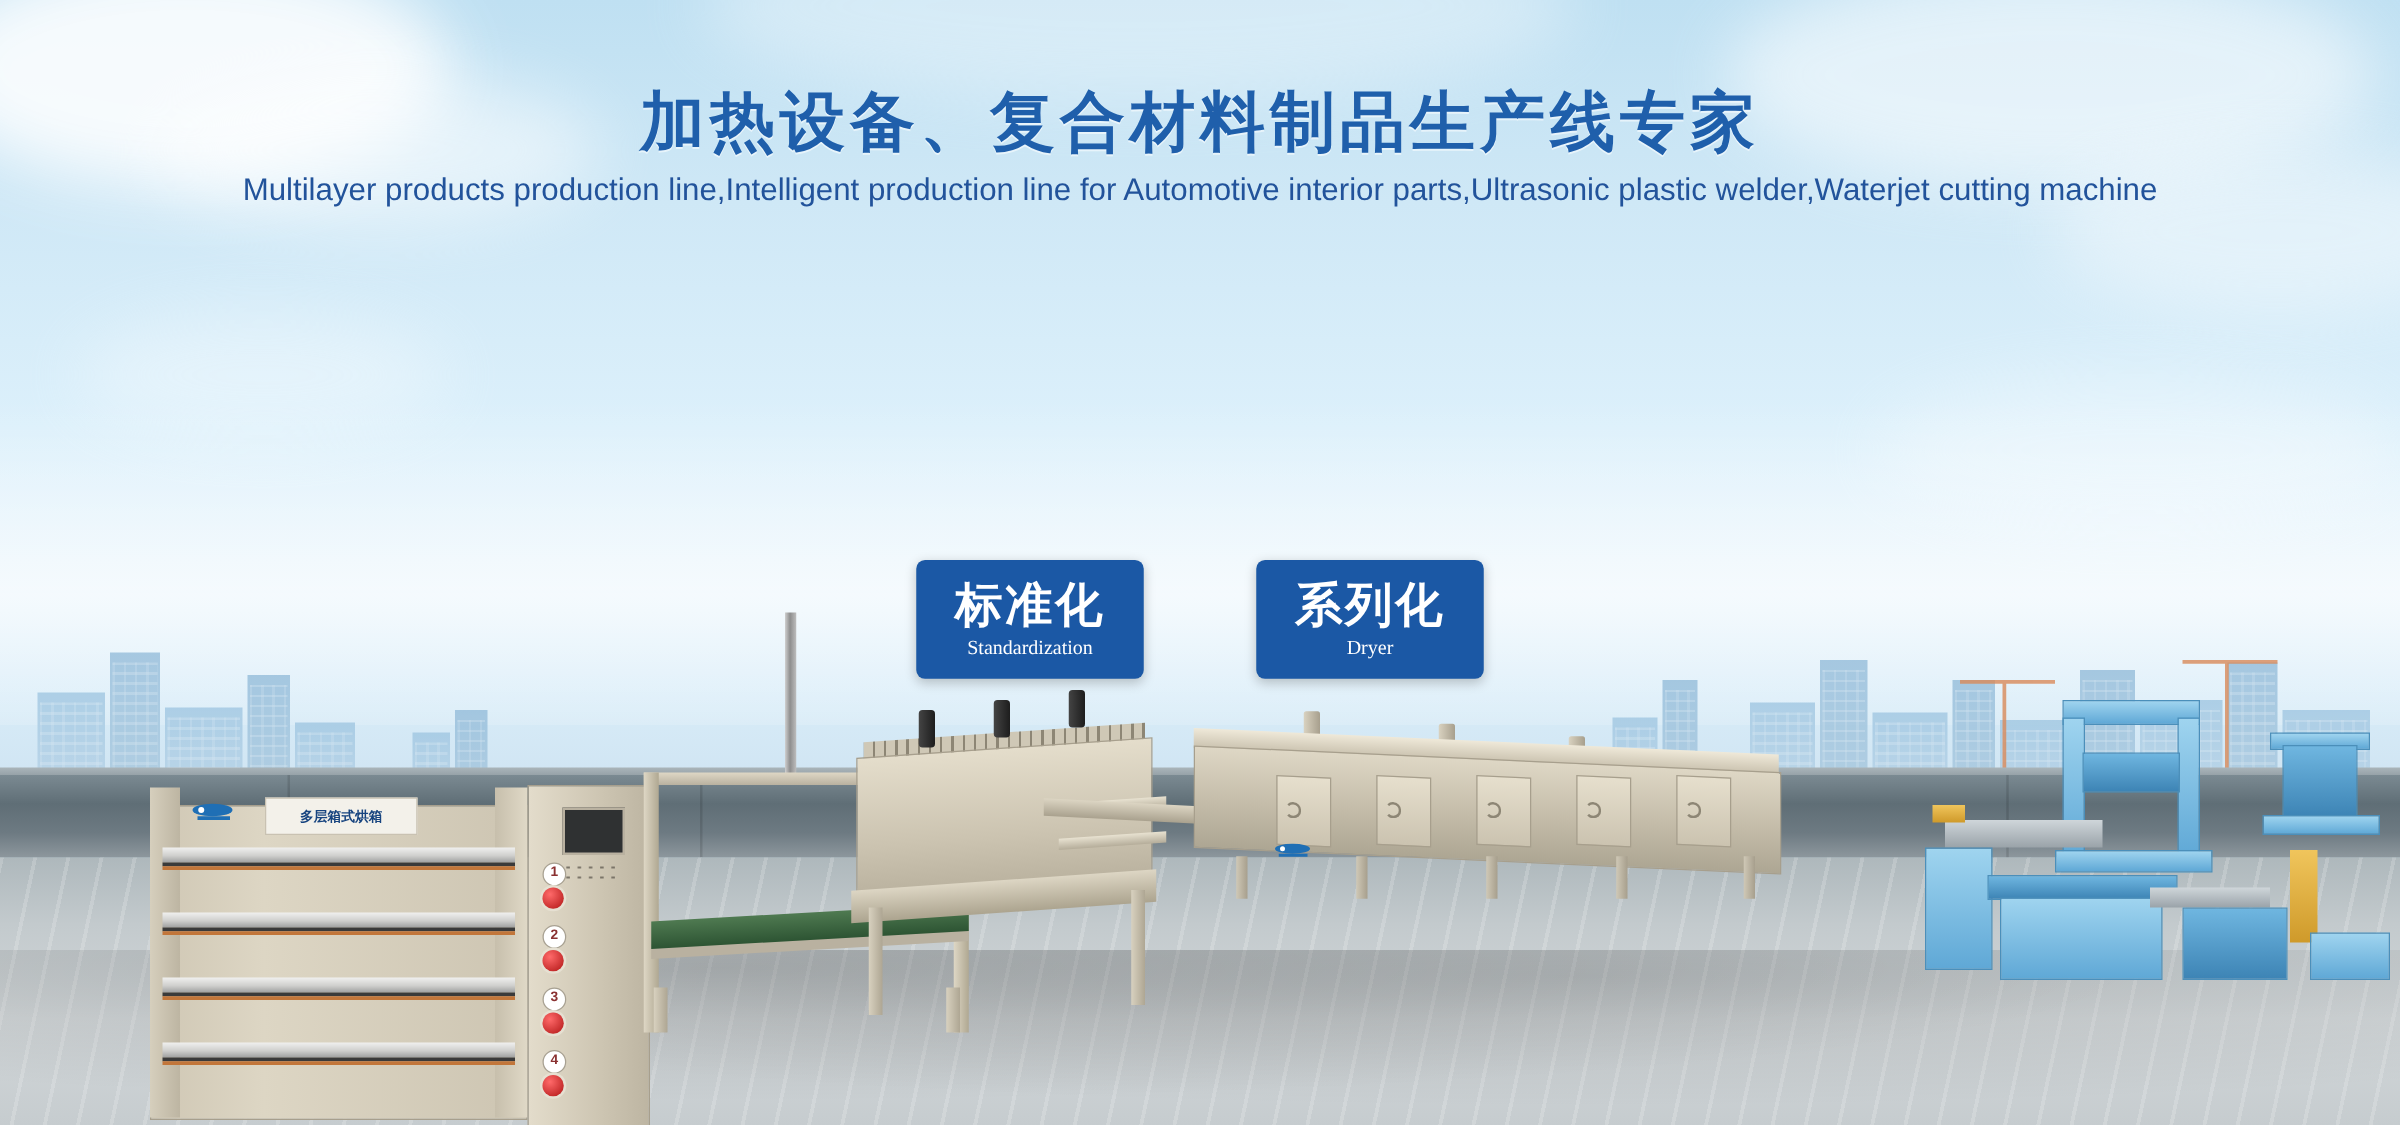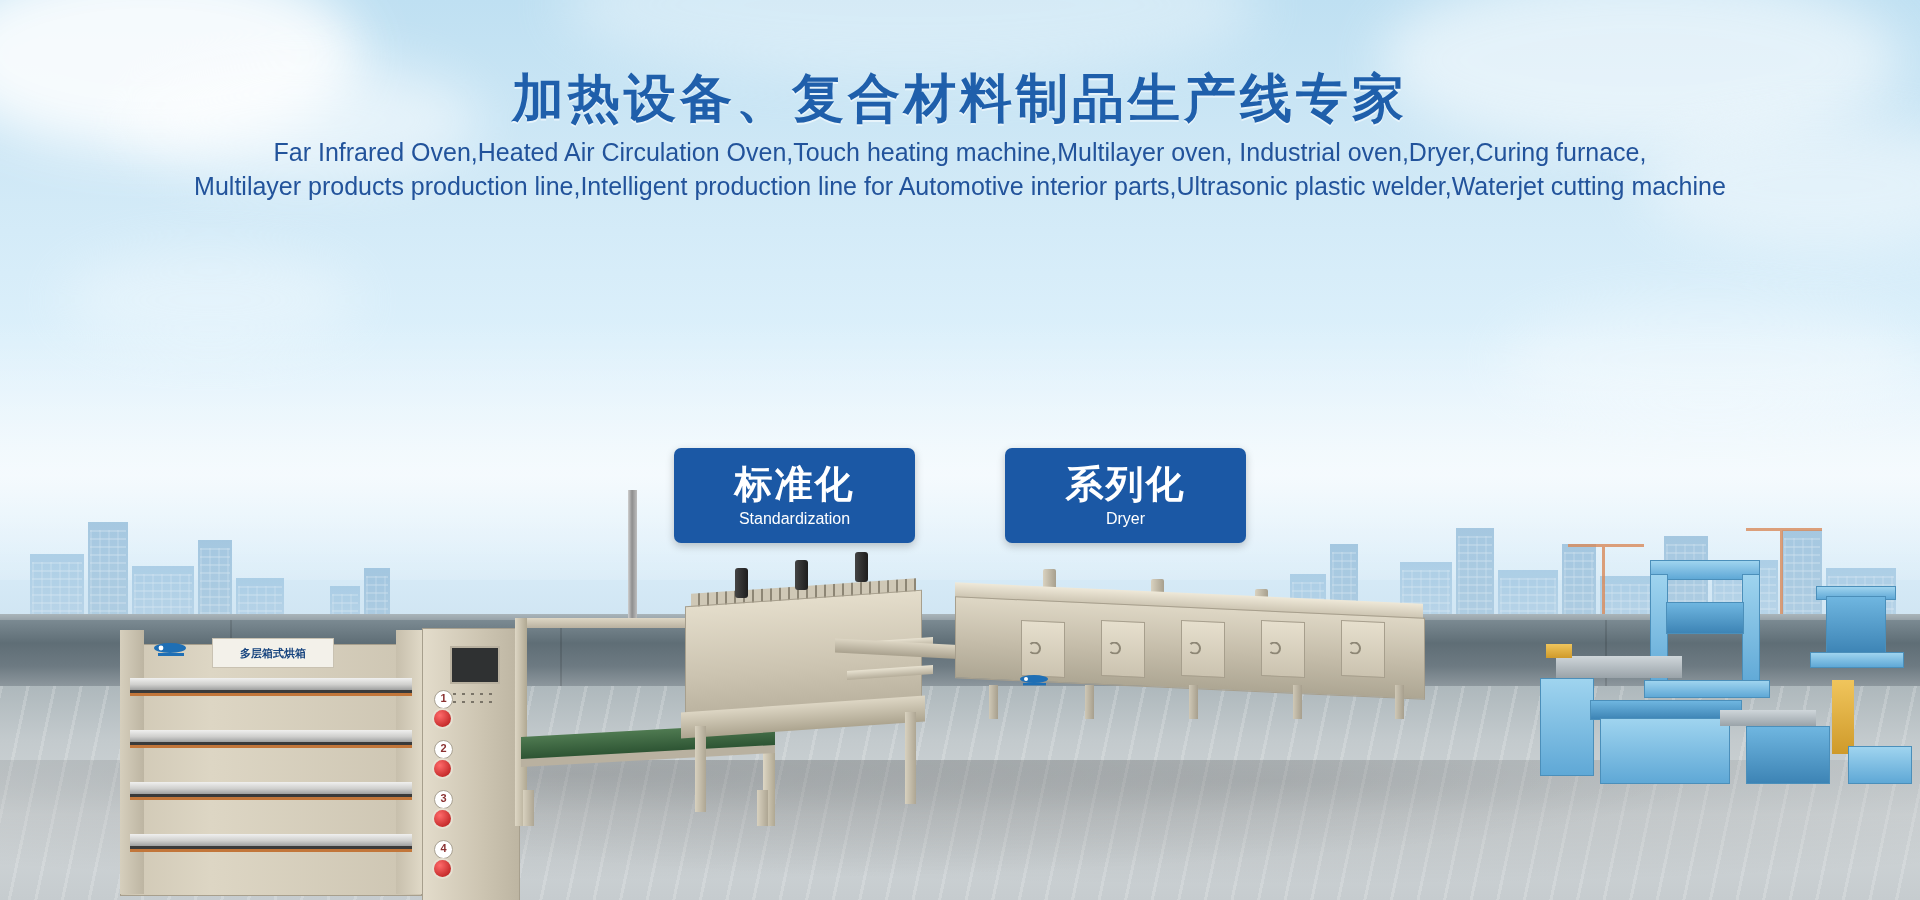--- a/index.html
+++ b/index.html
@@ -67,27 +67,27 @@
     font-family:"DejaVu Sans","Liberation Sans",sans-serif;
   }
   .list-en{
     margin-top:12px;font-size:25px;line-height:1.35;
     color:#22539b;letter-spacing:0;
   }
 
   
   .badges{position:absolute;top:448px;left:0;width:1920px;display:flex;justify-content:center;gap:90px;}
   .badge{
-    width:241px;height:95px;background:#1b58a5;border-radius:7px;
+    width:182px;height:95px;background:#1b58a5;border-radius:7px;
     display:flex;flex-direction:column;align-items:center;justify-content:center;
     box-shadow:0 3px 9px rgba(0,0,0,.22);
   }
   .badge .cn{color:#fff;font-size:38px;font-weight:bold;line-height:1;letter-spacing:2px;
              font-family:"DejaVu Sans","Liberation Sans",sans-serif;}
-  .badge .en{color:#fff;font-size:16px;margin-top:8px;line-height:1;}
+  .badge .en{color:#fff;font-size:16px;margin-top:8px;line-height:1;font-family:Liberation Serif, serif;}
 
   
   .machine{position:absolute;}
 
   
   #m-oven{left:120px;top:618px;width:415px;height:282px;padding-left:25px;}
   .oven-body{position:absolute;left:0;top:26px;width:300px;height:250px;
      background:linear-gradient(to right,#cfc7b4,#ddd6c4 30%,#cdc5b2);border:1px solid #a79f8d;}
   .oven-frameL{position:absolute;left:0;top:12px;width:24px;height:264px;background:linear-gradient(to right,#d6cfbd,#bdb5a2);}
   .oven-frameR{position:absolute;left:276px;top:12px;width:26px;height:264px;background:linear-gradient(to right,#c7bfac,#e0d9c7);}
@@ -299,21 +299,20 @@
     <div class="bl" style="left:70px; top:158px;width:128px;height:64px;"></div>
     <div class="gr" style="left:190px;top:150px;width:96px; height:16px;"></div>
     <div class="bl dark" style="left:216px;top:166px;width:82px; height:56px;"></div>
     <div class="yl" style="left:302px;top:120px;width:22px; height:74px;"></div>
     <div class="bl" style="left:318px;top:186px;width:62px; height:36px;"></div>
   </div>
 
   <div class="text-block">
     <div class="title-cn">加热设备、复合材料制品生产线专家</div>
     <div class="list-en">
-      <div>Far Infrared Oven,Heated Air Circulation Oven,Touch heating machine,Multilayer oven, Industrial oven,Dryer,Curing furnace,</div>
       <div>Multilayer products production line,Intelligent production line for Automotive interior parts,Ultrasonic plastic welder,Waterjet cutting machine</div>
     </div>
   </div>
 
   <div class="badges">
     <div class="badge">
       <div class="cn">标准化</div>
       <div class="en">Standardization</div>
     </div>
     <div class="badge">

